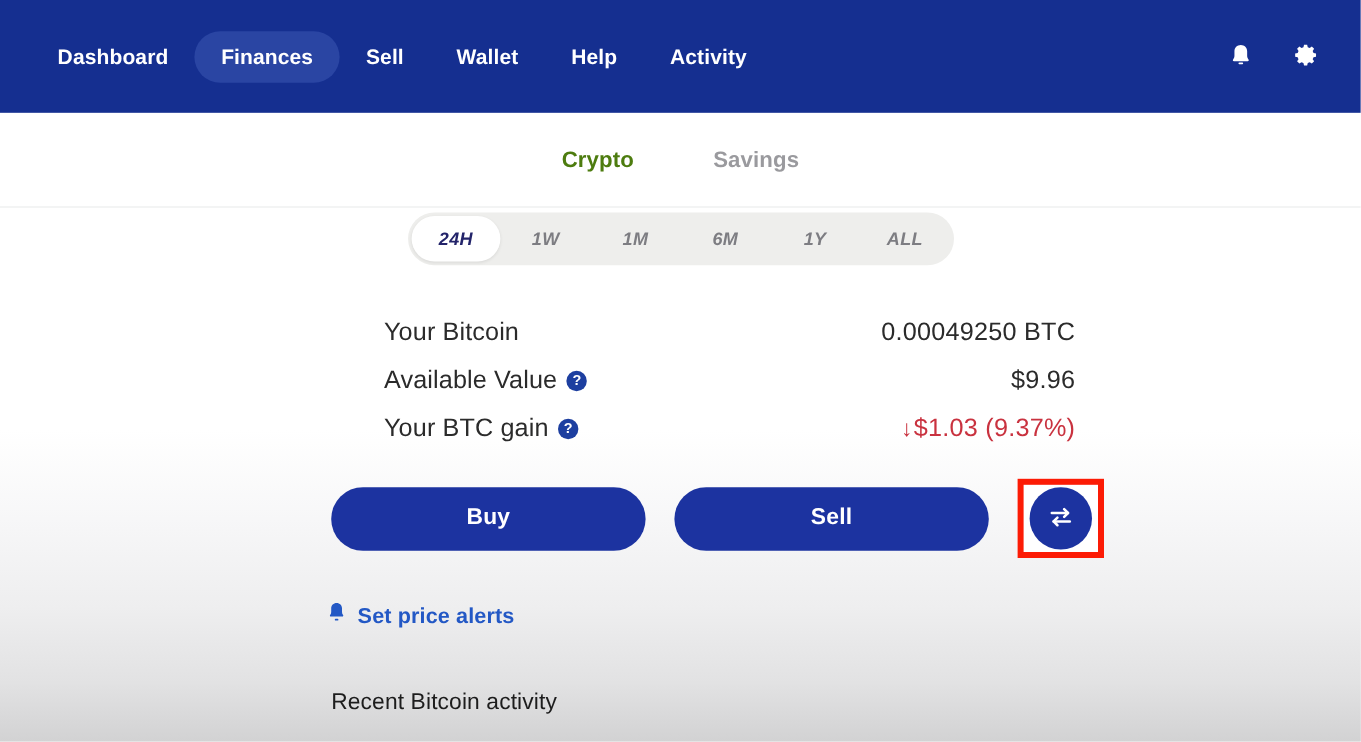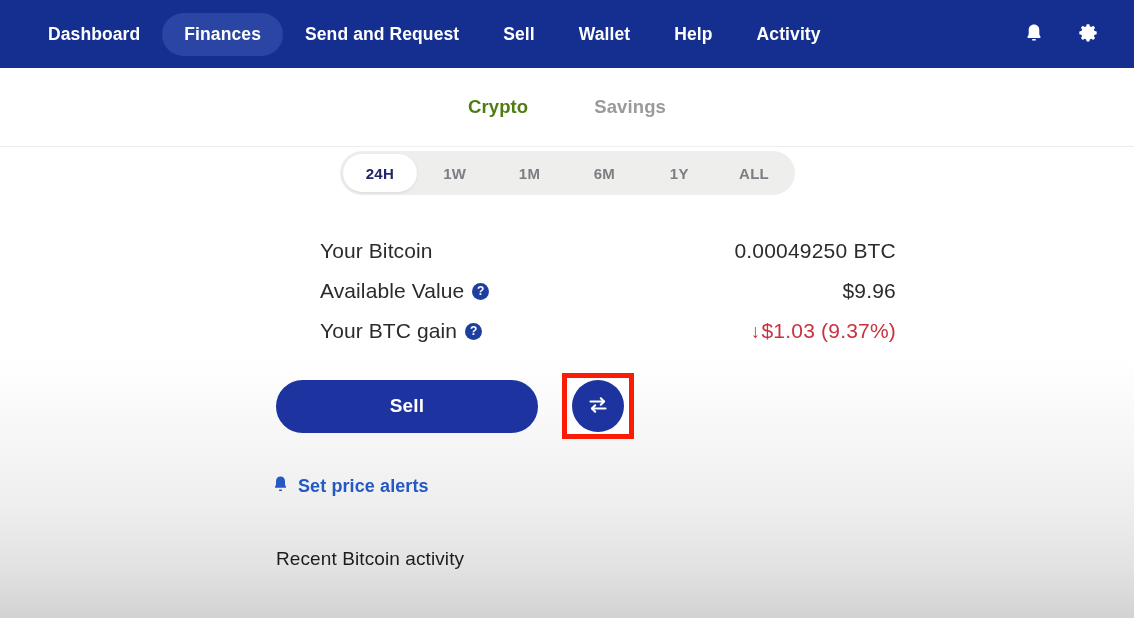--- a/index.html
+++ b/index.html
@@ -11,21 +11,21 @@
   }
   body {
     background:linear-gradient(to bottom,
       #ffffff 0%, #ffffff 58%, #f7f7f8 70%,
       #eeeeef 82%, #e2e2e3 92%, #d2d2d3 100%);
     position:relative;
   }
 
   
   .navbar {
-    height:68px;
+    height:94px;
     background:#152f90;
     display:flex;
     align-items:center;
     padding:0 22px 0 26px;
     position:relative;
     z-index:5;
   }
   .nav-items { display:flex; align-items:center; gap:0px; }
   .nav-item {
     color:#ffffff;
@@ -82,20 +82,21 @@
     height:38px;
     display:flex;
     align-items:center;
     justify-content:center;
     font-size:15px;
     font-weight:bold;
     color:#7d7d82;
     border-radius:19px;
     cursor:pointer;
     letter-spacing:0.3px;
+    font-style:italic;
   }
   .range-opt.active {
     background:#ffffff;
     color:#23246a;
     box-shadow:0 1px 3px rgba(0,0,0,0.09);
   }
   .stats {
     width:620px;
     margin:36px auto 0 auto;
     margin-left:276px;
@@ -220,21 +221,20 @@
     letter-spacing:0.1px;
   }
 </style>
 </head>
 <body>
 
 <div class="navbar">
   <div class="nav-items">
     <div class="nav-item">Dashboard</div>
     <div class="nav-item active">Finances</div>
-    <div class="nav-item">Send and Request</div>
     <div class="nav-item">Sell</div>
     <div class="nav-item">Wallet</div>
     <div class="nav-item">Help</div>
     <div class="nav-item">Activity</div>
   </div>
   <div class="nav-right">
     <span class="nav-icon">
       <svg width="24" height="24" viewBox="0 0 24 24" fill="#ffffff">
         <path d="M12 2.6c-3.1 0-5.3 2.3-5.3 5.3v3.6c0 1.2-.4 2.2-1.1 3-.5.6-.1 1.5.7 1.5h11.4c.8 0 1.2-.9.7-1.5-.7-.8-1.1-1.8-1.1-3V7.9c0-3-2.2-5.3-5.3-5.3z"></path>
         <rect x="10.1" y="17" width="3.8" height="1.5" rx="0.6"></rect>
@@ -289,20 +289,21 @@
     </div>
     <div class="stat-value negative">
       <span class="arrow-down">↓</span>
       <span>$1.03 (9.37%)</span>
     </div>
   </div>
 
 </div>
 
 <div class="actions">
+  <button class="btn-primary">Buy</button>
   <button class="btn-primary">Sell</button>
   <div class="swap-holder">
     <div class="highlight-box"></div>
     <button class="btn-swap">
       <span>
         <svg width="26" height="26" viewBox="0 0 26 26" fill="none" stroke="#ffffff" stroke-width="2.1" stroke-linecap="round" stroke-linejoin="round">
           <path d="M5.5 9.5 H19"></path>
           <path d="M15.8 6.3 L19 9.5 L15.8 12.7"></path>
           <path d="M20.5 16.5 H7"></path>
           <path d="M10.2 13.3 L7 16.5 L10.2 19.7"></path>

